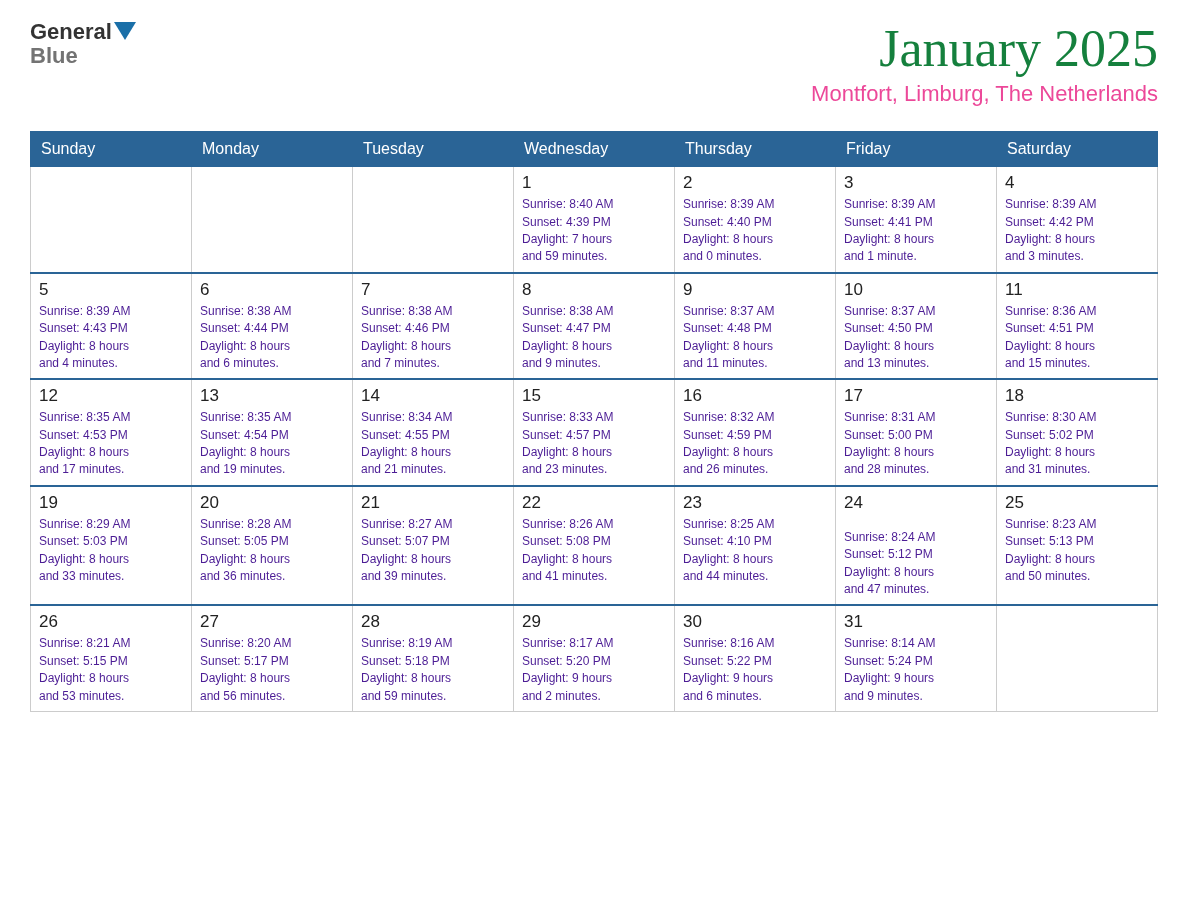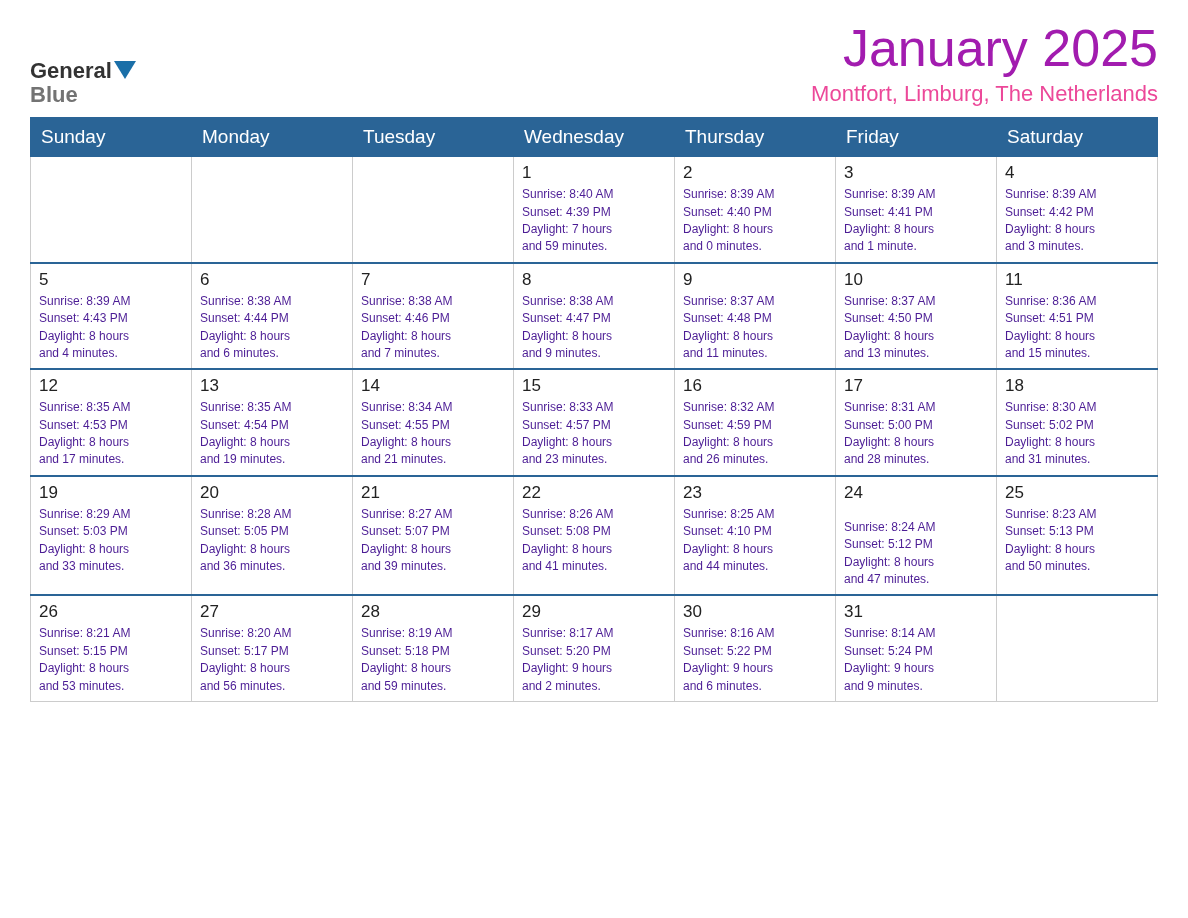--- a/index.html
+++ b/index.html
@@ -6,56 +6,57 @@
     body {
       font-family: Arial, sans-serif;
       background: #fff;
       padding: 20px 30px;
       width: 1188px;
       min-height: 918px;
     }
     .header {
       display: flex;
       justify-content: space-between;
-      align-items: flex-end;
-      margin-bottom: 10px;
+      align-items: flex-start;
+      margin-bottom: 24px;
     }
     .logo {
       display: flex;
       align-items: center;
     }
     .logo-text {
       font-size: 22px;
       font-weight: bold;
       color: #333;
       line-height: 1.1;
     }
     .title-block {
       text-align: right;
     }
     .calendar-title {
       font-size: 52px;
       font-weight: normal;
-      color: #a21caf;
+      color: #15803d;
       line-height: 1.1;
+      font-family: Liberation Serif, serif;
     }
     .calendar-subtitle {
       font-size: 22px;
       color: #ec4899;
       margin-top: 4px;
     }
     .calendar {
       width: 100%;
       border-collapse: collapse;
       margin-top: 10px;
     }
     .calendar th {
       background: #2a6496;
       color: #fff;
-      font-size: 19px;
+      font-size: 16px;
       font-weight: normal;
       padding: 8px 10px;
       border: 1px solid #2a6496;
       text-align: left;
     }
     .calendar td {
       border: 1px solid #ccc;
       vertical-align: top;
       padding: 6px 8px;
       width: calc(100% / 7);

